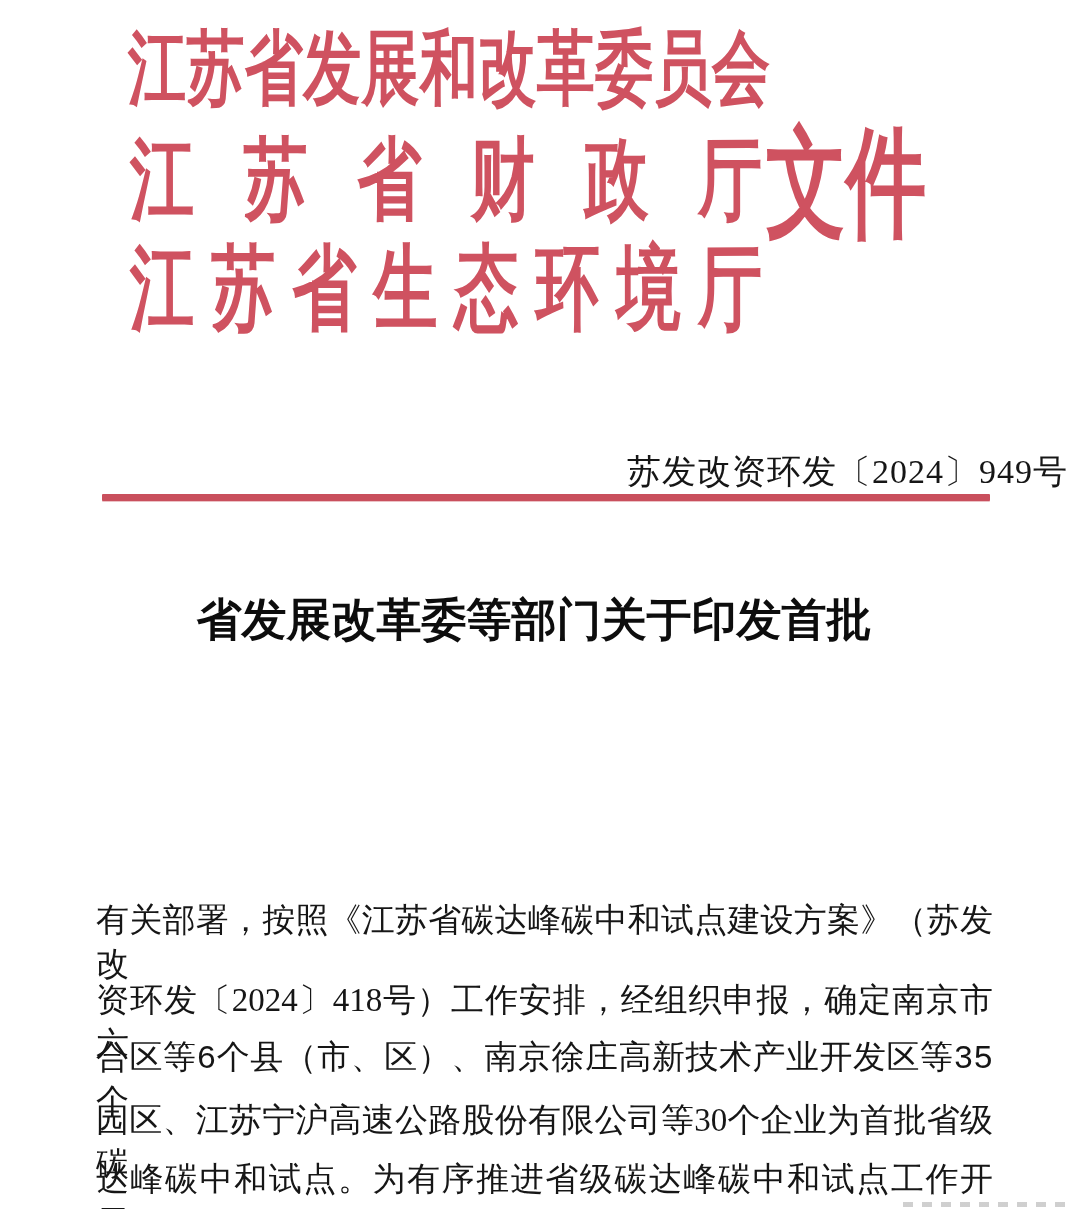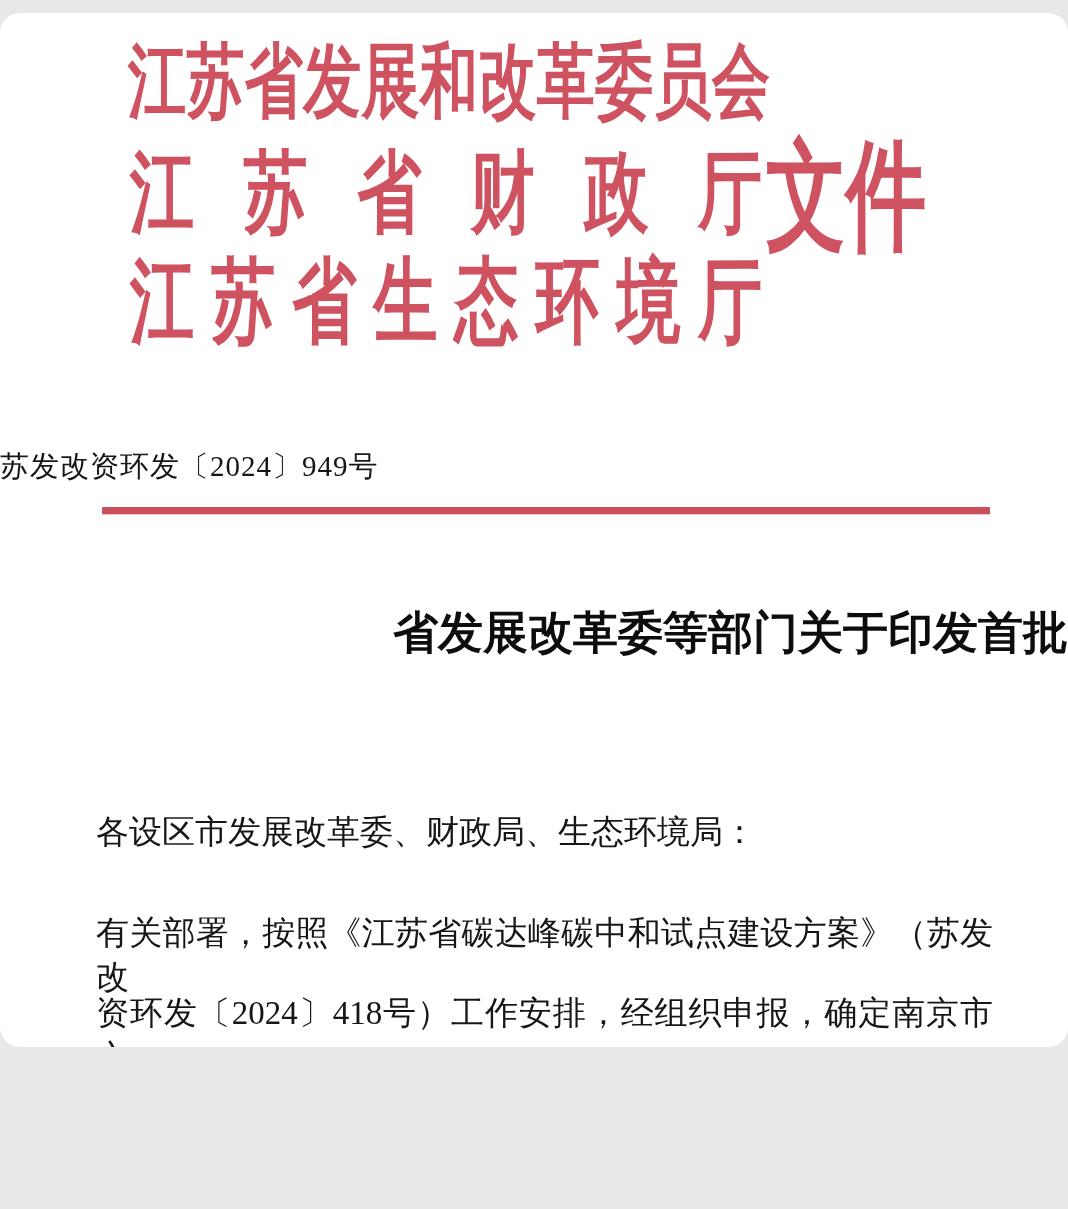--- a/index.html
+++ b/index.html
@@ -6,26 +6,25 @@
     --header-red:#cf5260;
     --divider-red:#c94f5d;
     --ink:#161616;
     --title-ink:#0d0d0d;
     --paper:#ffffff;
   }
   *{margin:0;padding:0;box-sizing:border-box;}
   html,body{background:#e8e8e8;}
   .page{
     position:relative;
-    width:1068px;height:1034px;
-    margin:13px auto;
+    width:1068px;height:1209px;
+    margin:0 auto;
     background:var(--paper);
     overflow:hidden;
     font-family:"Liberation Serif","DejaVu Serif",serif;
-    border-radius:20px;
   }
   
   .agency{
     position:absolute;
     color:var(--header-red);
     font-weight:bold;
     line-height:1.06;
     transform-origin:top left;
     text-align:justify;
     text-align-last:justify;
@@ -54,23 +53,23 @@
     font-weight:bold;
     font-size:80px;
     line-height:1.04;
     transform:scale(1,1.50);
     transform-origin:top left;
     white-space:nowrap;
   }
   
   .doc-number{
     position:absolute;
-    left:0;top:434px;width:1068px;
-    text-align:left;
-    font-size:29px;
+    left:0;top:449px;width:1068px;
+    text-align:right;
+    font-size:34px;
     letter-spacing:1px;
     color:var(--ink);
   }
   
   .divider{
     position:absolute;
     left:102px;top:494px;
     width:888px;height:7px;
     background:var(--divider-red);
     border-radius:1px;
@@ -79,21 +78,21 @@
   
   .title-line{
     position:absolute;
     left:0;width:1068px;
     text-align:center;
     font-size:45px;
     font-weight:bold;
     color:var(--title-ink);
     letter-spacing:0px;
   }
-  .title-1{top:590px;text-align:right;}
+  .title-1{top:590px;}
   .title-2{top:660px;}
   
   .body-line{
     position:absolute;
     left:96px;width:897px;
     font-size:33px;
     line-height:44px;
     color:var(--ink);
     white-space:nowrap;
   }
@@ -132,21 +131,20 @@
 
   <div class="agency agency-3">江苏省生态环境厅</div>
 
   <div class="doc-number">苏发改资环发〔2024〕949号</div>
 
   <div class="divider"></div>
 
   <div class="title-line title-1">省发展改革委等部门关于印发首批</div>
 
 
-  <div class="body-line salutation">各设区市发展改革委、财政局、生态环境局：</div>
 
 
   <div class="body-line justified p-line-1">有关部署，按照《江苏省碳达峰碳中和试点建设方案》（苏发改</div>
 
   <div class="body-line justified p-line-2">资环发〔2024〕418号）工作安排，经组织申报，确定南京市六</div>
 
   <div class="body-line justified p-line-3">合区等6个县（市、区）、南京徐庄高新技术产业开发区等35个</div>
 
   <div class="body-line justified p-line-4">园区、江苏宁沪高速公路股份有限公司等30个企业为首批省级碳</div>
 

